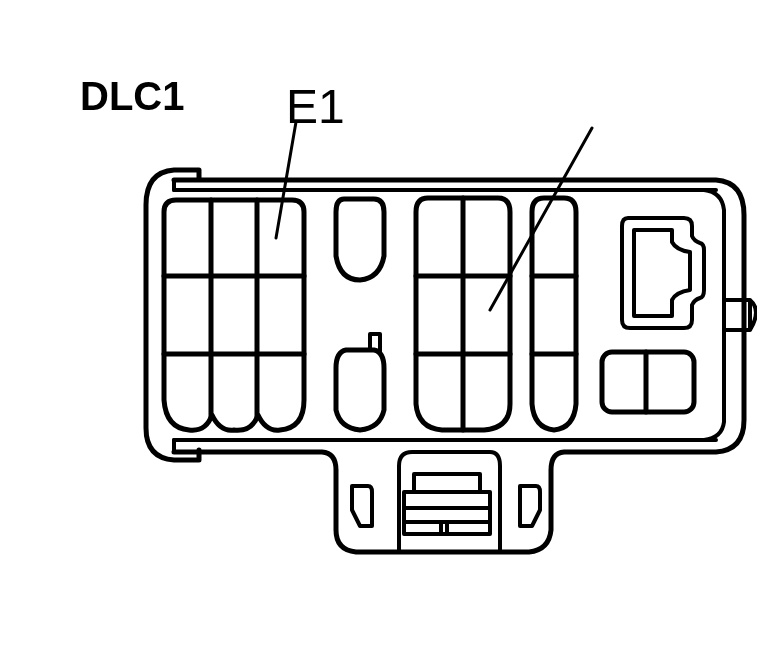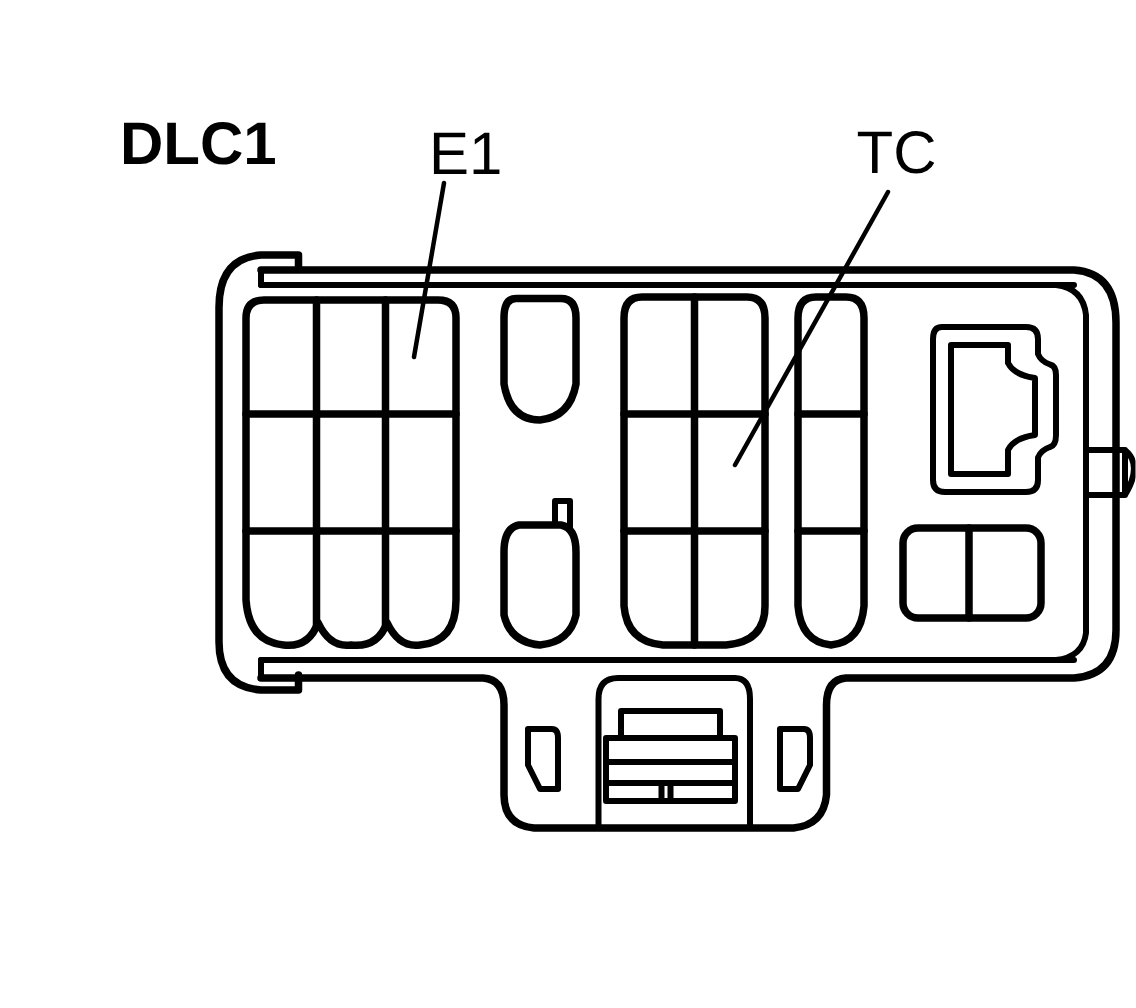--- a/index.html
+++ b/index.html
@@ -6,21 +6,21 @@
     body { width: 757px; height: 672px; position: relative; overflow: hidden; }
     .canvas { position: absolute; left: 0; top: 0; width: 757px; height: 512px; margin-left: 44px; }
     .label {
       position: absolute;
       color: #000000;
       font-family: "Liberation Sans", sans-serif;
       line-height: 1;
       white-space: nowrap;
     }
     .title { left: 36px; top: 76px; font-size: 40px; font-weight: bold; letter-spacing: 0px; }
-    .pin-label { font-size: 40px; font-weight: normal; }
+    .pin-label { font-size: 48px; font-weight: normal; }
     .lbl-e1 { left: 242px; top: 83px; }
     .lbl-tc { left: 527px; top: 82px; }
     .fig-id { left: 36px; top: 578px; font-size: 22px; }
     svg { position: absolute; left: 0; top: 0; }
   </style>
 </head>
 <body>
 
 <div class="canvas">
 
@@ -85,14 +85,13 @@
     </g>
 
     <g stroke="#000" stroke-width="3" stroke-linecap="round">
       <line x1="252" y1="122" x2="232" y2="238"></line>
       <line x1="548" y1="128" x2="446" y2="310"></line>
     </g>
   </svg>
 
   <div class="label title">DLC1</div>
   <div class="label pin-label lbl-e1">E1</div>
-  <div class="label pin-label lbl-tc">TC</div>
 </div>
 
 </body></html>

